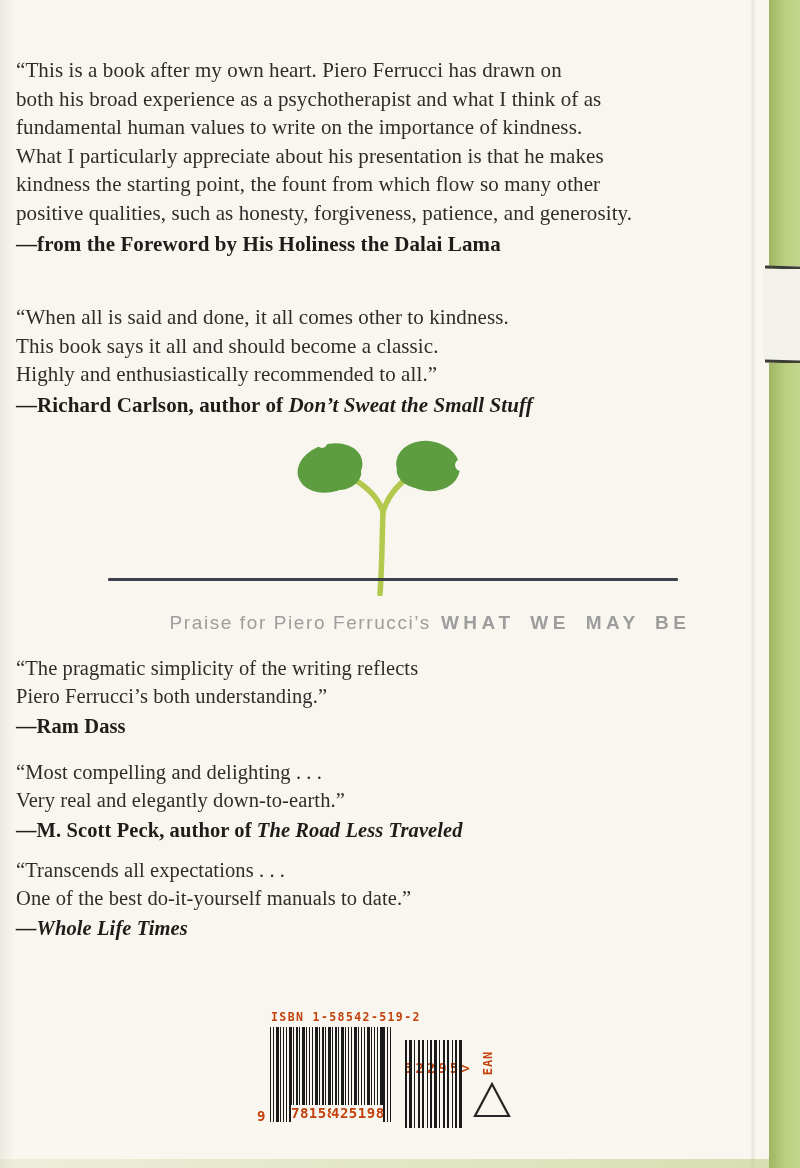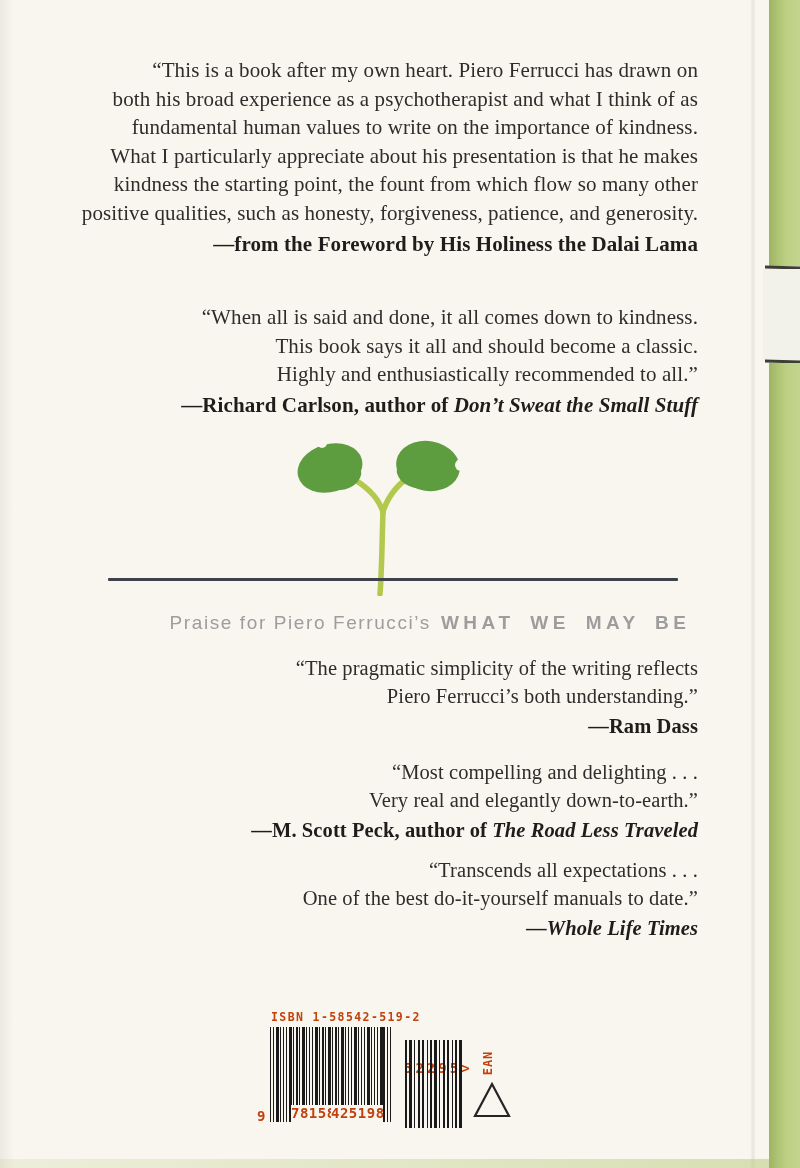--- a/index.html
+++ b/index.html
@@ -8,21 +8,21 @@
     background:#f8f6ee;
     font-family:"Liberation Serif", serif;
     color:#2e2d2b;
   }
   .page::before{ 
     content:"";position:absolute;left:0;top:0;bottom:0;width:14px;
     background:linear-gradient(to right, rgba(120,120,110,0.10), rgba(120,120,110,0));
     pointer-events:none;z-index:5;
   }
   
-  .quote{position:absolute;left:5px;width:693px;text-align:right;
+  .quote{position:absolute;left:16px;width:693px;text-align:left;
          font-size:21px;line-height:28.6px;letter-spacing:0.1px;}
   .q1{top:56px;}
   .q2{top:303px;}
   .p1{top:654px;font-size:20.5px;line-height:28.2px;}
   .p2{top:758px;font-size:20.5px;line-height:28.2px;}
   .p3{top:856px;font-size:20.5px;line-height:28.2px;}
   .qattr{font-weight:bold;color:#1e1d1b;}
   .qattr em{}
   .attr-gap{margin-top:2px;}
   .italic-attr{font-style:italic;}
@@ -89,21 +89,21 @@
     <div>“This is a book after my own heart. Piero Ferrucci has drawn on</div>
     <div>both his broad experience as a psychotherapist and what I think of as</div>
     <div>fundamental human values to write on the importance of kindness.</div>
     <div>What I particularly appreciate about his presentation is that he makes</div>
     <div>kindness the starting point, the fount from which flow so many other</div>
     <div>positive qualities, such as honesty, forgiveness, patience, and generosity.</div>
     <div class="qattr attr-gap">—from the Foreword by His Holiness the Dalai Lama</div>
   </section>
 
   <section class="quote q2">
-    <div>“When all is said and done, it all comes down to kindness.</div>
+    <div>“When all is said and done, it all comes other to kindness.</div>
     <div>This book says it all and should become a classic.</div>
     <div>Highly and enthusiastically recommended to all.”</div>
     <div class="qattr attr-gap">
       <span>—Richard Carlson, author of </span><em>Don’t Sweat the Small Stuff</em>
     </div>
   </section>
 
   <svg class="sprout" width="176" height="158" viewBox="0 0 176 158" xmlns="http://www.w3.org/2000/svg">
     <g stroke="#b2c94d" stroke-width="5.5" fill="none" stroke-linecap="round">
       <path d="M88,156 C90,130 90,100 91,74"></path>

